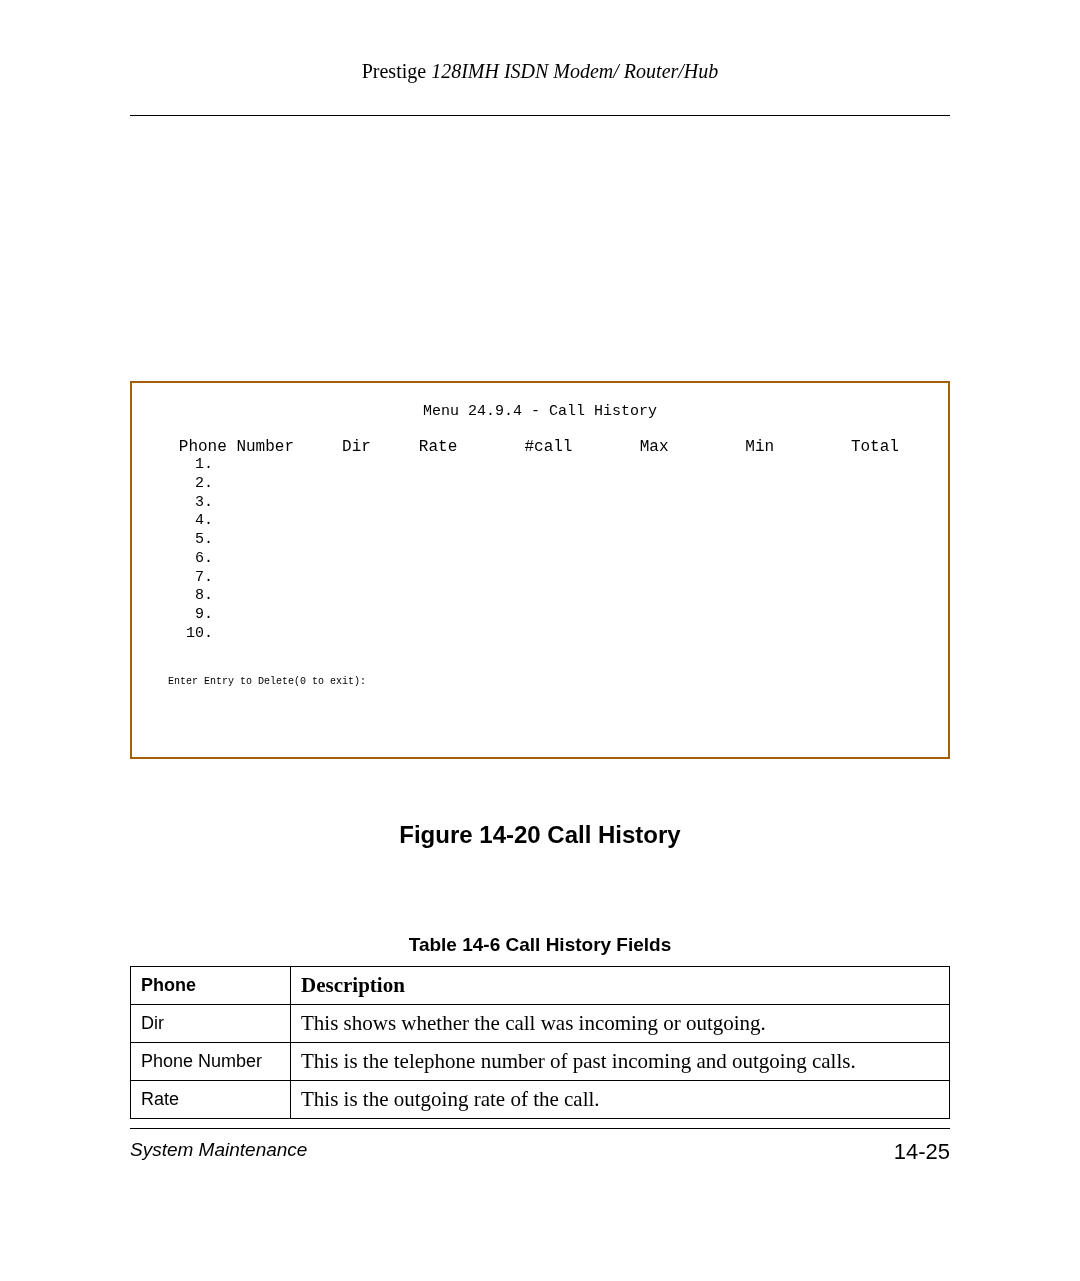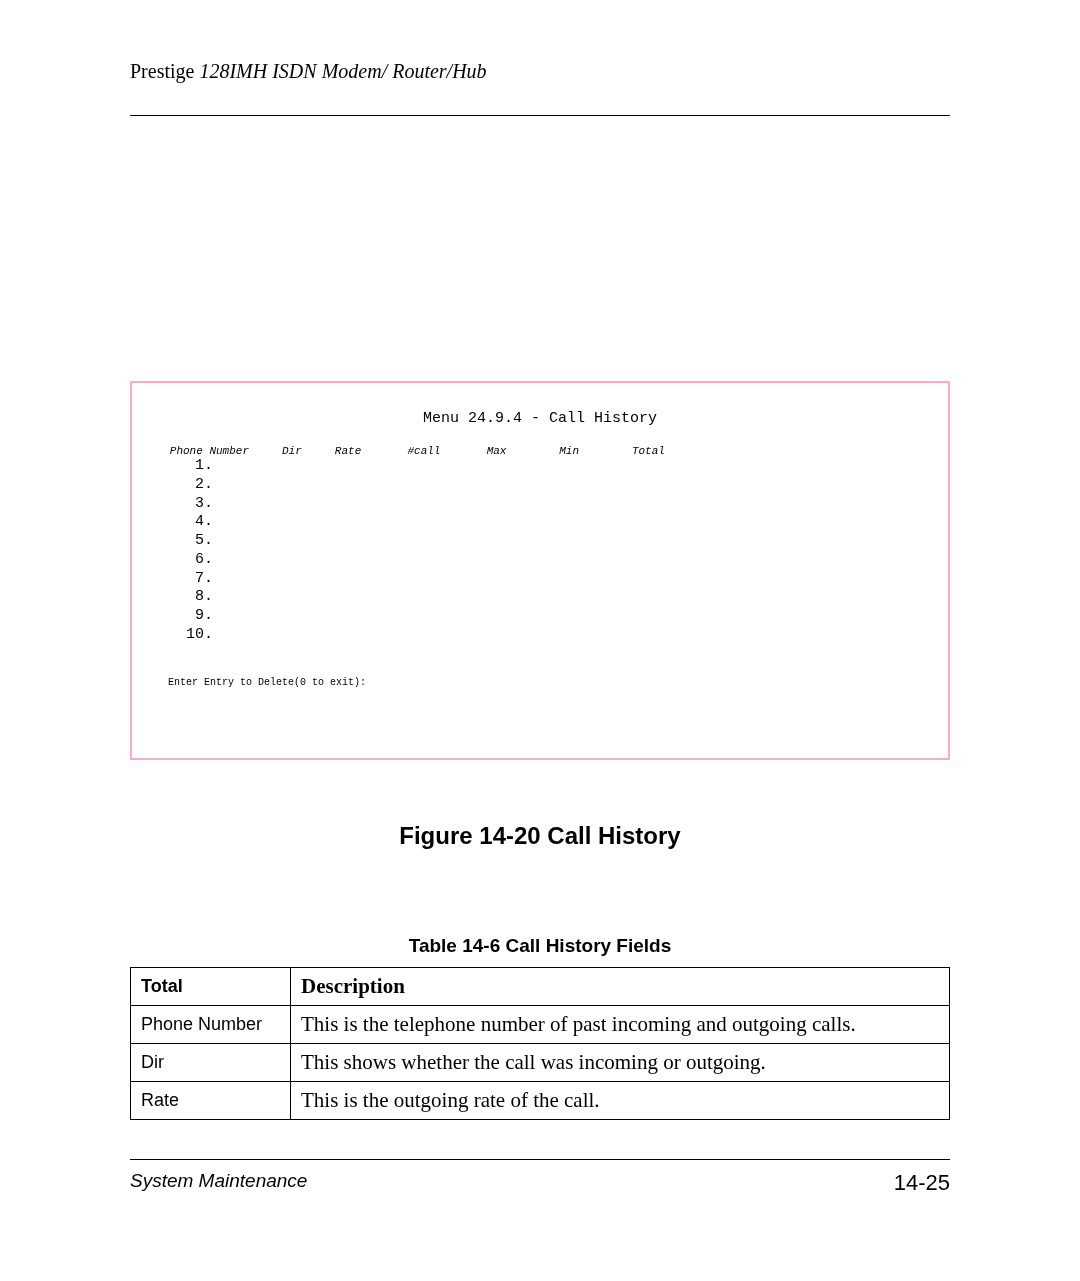--- a/index.html
+++ b/index.html
@@ -15,42 +15,41 @@
       top: 60px;
       left: 130px;
       right: 130px;
       bottom: 90px;
     }
     .header-line {
       border-top: 1.5px solid #000;
       margin-top: 28px;
     }
     .header-text {
-      text-align: left;
+      text-align: center;
       font-size: 20px;
       padding-bottom: 4px;
     }
     .header-text .italic { font-style: italic; }
     .menu-box {
       margin-top: 265px;
-      border: 2px solid #f9a8d4;
-      padding: 27px 18px 70px 18px;
+      border: 2px solid #a16207;
+      padding: 20px 18px 70px 18px;
     }
     .menu-title {
       text-align: center;
       font-family: "Courier New", Courier, monospace;
       font-size: 15px;
       white-space: pre;
       margin-bottom: 18px;
     }
     .menu-columns {
       font-family: "Courier New", Courier, monospace;
-      font-size: 11px;
+      font-size: 16px;
       white-space: pre;
-      font-style: italic;
     }
     .menu-rows {
       font-family: "Courier New", Courier, monospace;
       font-size: 15px;
       white-space: pre;
       line-height: 1.25;
     }
     .menu-prompt {
       font-family: "Courier New", Courier, monospace;
       font-size: 10px;
@@ -99,21 +98,21 @@
       font-size: 18px;
     }
     table.fields td.desc-col {
       font-family: "Times New Roman", Times, serif;
       font-size: 21px;
     }
     .footer {
       position: absolute;
       left: 130px;
       right: 130px;
-      bottom: 85px;
+      bottom: 116px;
     }
     .footer-line {
       border-top: 1.5px solid #000;
       margin-bottom: 10px;
     }
     .footer-row {
       display: flex;
       justify-content: space-between;
       font-size: 20px;
     }
@@ -146,30 +145,30 @@
     <div class="menu-prompt">   Enter Entry to Delete(0 to exit):</div>
   </div>
 
   <div class="figure-caption">Figure 14-20 Call History</div>
 
   <div class="table-caption">Table 14-6 Call History Fields</div>
 
   <table class="fields">
     <tbody>
         <tr>
-      <th class="field-head">Total</th>
+      <th class="field-head">Phone</th>
       <th class="desc-head">Description</th>
+    </tr>
+    <tr>
+      <td class="field-col">Dir</td>
+      <td class="desc-col">This shows whether the call was incoming or outgoing.</td>
     </tr>
     <tr>
       <td class="field-col">Phone Number</td>
       <td class="desc-col">This is the telephone number of past incoming and outgoing calls.</td>
-    </tr>
-    <tr>
-      <td class="field-col">Dir</td>
-      <td class="desc-col">This shows whether the call was incoming or outgoing.</td>
     </tr>
     <tr>
       <td class="field-col">Rate</td>
       <td class="desc-col">This is the outgoing rate of the call.</td>
     </tr>
   </tbody>
     </table>
 </div>
 
 <div class="footer">

